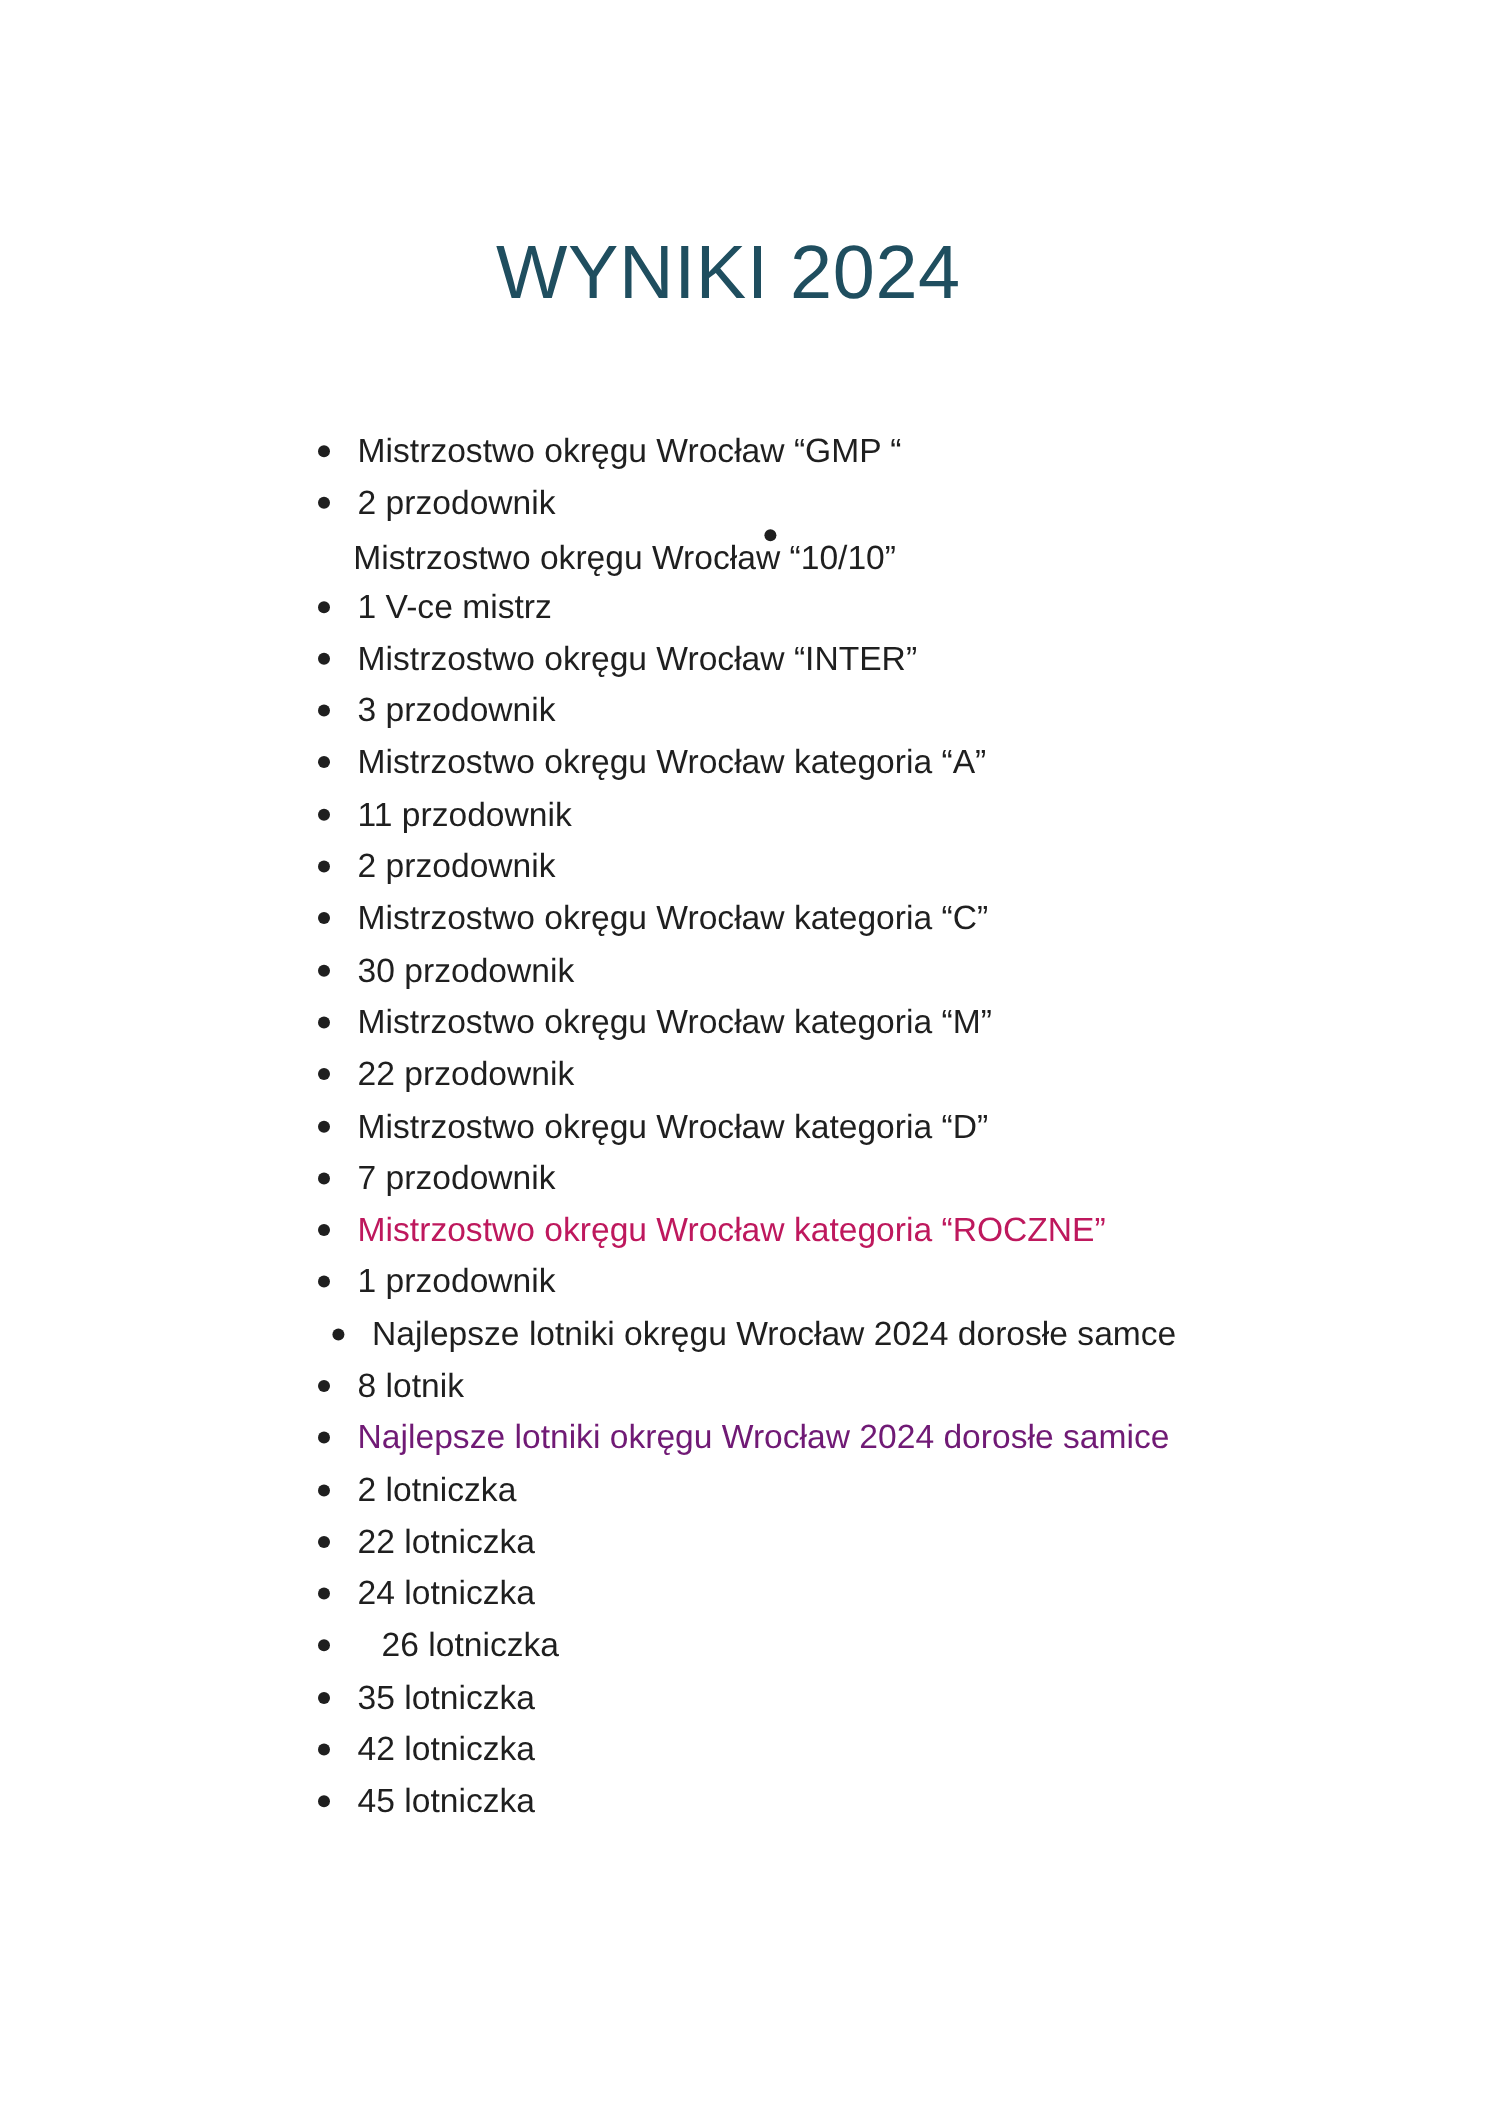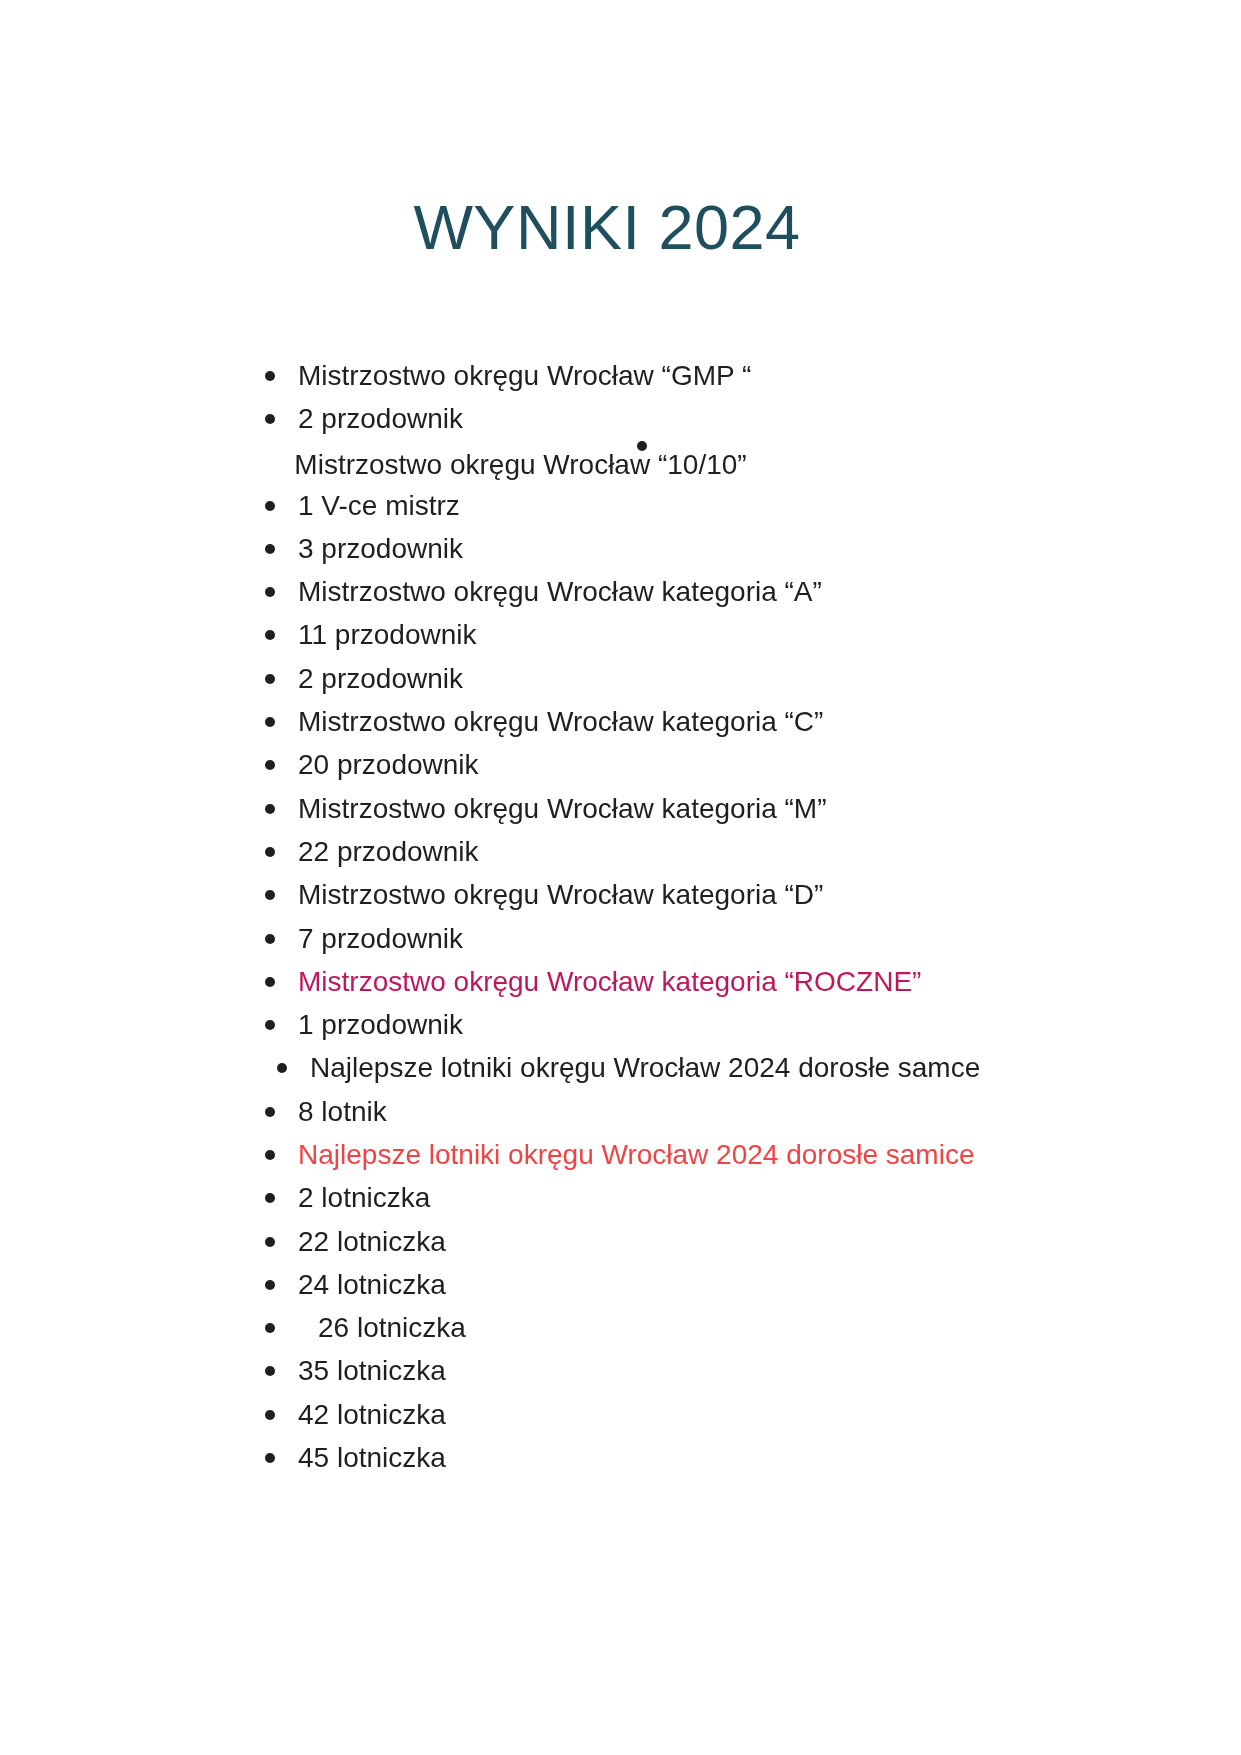--- a/index.html
+++ b/index.html
@@ -61,35 +61,36 @@
 </head>
 <body>
 
 <div class="page">
   <h1 class="title" style="color: rgb(31, 78, 95);">WYNIKI 2024</h1>
   <ul class="results-list">
       <li class="list-item" style="color: rgb(31, 31, 31);"><span class="bullet" style="background: rgb(31, 31, 31);"></span><span class="item-text">Mistrzostwo okręgu Wrocław “GMP “</span></li>
       <li class="list-item" style="color: rgb(31, 31, 31);"><span class="bullet" style="background: rgb(31, 31, 31);"></span><span class="item-text">2 przodownik</span></li>
       <li class="list-item" style="color: rgb(31, 31, 31); flex-direction: column;"><span class="bullet" style="background: rgb(31, 31, 31);"></span><span class="item-text">Mistrzostwo okręgu Wrocław “10/10”</span></li>
       <li class="list-item" style="color: rgb(31, 31, 31);"><span class="bullet" style="background: rgb(31, 31, 31);"></span><span class="item-text">1 V-ce mistrz</span></li>
+      <li class="list-item" style="color: rgb(31, 31, 31);"><span class="bullet" style="background: rgb(31, 31, 31);"></span><span class="item-text">Mistrzostwo okręgu Wrocław “INTER”</span></li>
       <li class="list-item" style="color: rgb(31, 31, 31);"><span class="bullet" style="background: rgb(31, 31, 31);"></span><span class="item-text">3 przodownik</span></li>
       <li class="list-item" style="color: rgb(31, 31, 31);"><span class="bullet" style="background: rgb(31, 31, 31);"></span><span class="item-text">Mistrzostwo okręgu Wrocław kategoria “A”</span></li>
       <li class="list-item" style="color: rgb(31, 31, 31);"><span class="bullet" style="background: rgb(31, 31, 31);"></span><span class="item-text">11 przodownik</span></li>
       <li class="list-item" style="color: rgb(31, 31, 31);"><span class="bullet" style="background: rgb(31, 31, 31);"></span><span class="item-text">2 przodownik</span></li>
       <li class="list-item" style="color: rgb(31, 31, 31);"><span class="bullet" style="background: rgb(31, 31, 31);"></span><span class="item-text">Mistrzostwo okręgu Wrocław kategoria “C”</span></li>
-      <li class="list-item" style="color: rgb(31, 31, 31);"><span class="bullet" style="background: rgb(31, 31, 31);"></span><span class="item-text">20 przodownik</span></li>
+      <li class="list-item" style="color: rgb(31, 31, 31);"><span class="bullet" style="background: rgb(31, 31, 31);"></span><span class="item-text">30 przodownik</span></li>
       <li class="list-item" style="color: rgb(31, 31, 31);"><span class="bullet" style="background: rgb(31, 31, 31);"></span><span class="item-text">Mistrzostwo okręgu Wrocław kategoria “M”</span></li>
       <li class="list-item" style="color: rgb(31, 31, 31);"><span class="bullet" style="background: rgb(31, 31, 31);"></span><span class="item-text">22 przodownik</span></li>
       <li class="list-item" style="color: rgb(31, 31, 31);"><span class="bullet" style="background: rgb(31, 31, 31);"></span><span class="item-text">Mistrzostwo okręgu Wrocław kategoria “D”</span></li>
       <li class="list-item" style="color: rgb(31, 31, 31);"><span class="bullet" style="background: rgb(31, 31, 31);"></span><span class="item-text">7 przodownik</span></li>
       <li class="list-item" style="color: #be185d;"><span class="bullet" style="background: rgb(31, 31, 31);"></span><span class="item-text">Mistrzostwo okręgu Wrocław kategoria “ROCZNE”</span></li>
       <li class="list-item" style="color: rgb(31, 31, 31);"><span class="bullet" style="background: rgb(31, 31, 31);"></span><span class="item-text">1 przodownik</span></li>
       <li class="list-item" style="color: rgb(31, 31, 31); padding-left: 12px;"><span class="bullet" style="background: rgb(31, 31, 31);"></span><span class="item-text">Najlepsze lotniki okręgu Wrocław 2024 dorosłe samce</span></li>
       <li class="list-item" style="color: rgb(31, 31, 31);"><span class="bullet" style="background: rgb(31, 31, 31);"></span><span class="item-text">8 lotnik</span></li>
-      <li class="list-item" style="color: #ef4444;"><span class="bullet" style="background: rgb(31, 31, 31);"></span><span class="item-text">Najlepsze lotniki okręgu Wrocław 2024 dorosłe samice</span></li>
+      <li class="list-item" style="color: #701a75;"><span class="bullet" style="background: rgb(31, 31, 31);"></span><span class="item-text">Najlepsze lotniki okręgu Wrocław 2024 dorosłe samice</span></li>
       <li class="list-item" style="color: rgb(31, 31, 31);"><span class="bullet" style="background: rgb(31, 31, 31);"></span><span class="item-text">2 lotniczka</span></li>
       <li class="list-item" style="color: rgb(31, 31, 31);"><span class="bullet" style="background: rgb(31, 31, 31);"></span><span class="item-text">22 lotniczka</span></li>
       <li class="list-item" style="color: rgb(31, 31, 31);"><span class="bullet" style="background: rgb(31, 31, 31);"></span><span class="item-text">24 lotniczka</span></li>
       <li class="list-item" style="color: rgb(31, 31, 31); gap: 20px;"><span class="bullet" style="background: rgb(31, 31, 31);"></span><span class="item-text">26 lotniczka</span></li>
       <li class="list-item" style="color: rgb(31, 31, 31);"><span class="bullet" style="background: rgb(31, 31, 31);"></span><span class="item-text">35 lotniczka</span></li>
       <li class="list-item" style="color: rgb(31, 31, 31); align-items: center;"><span class="bullet" style="background: rgb(31, 31, 31);"></span><span class="item-text">42 lotniczka</span></li>
       <li class="list-item" style="color: rgb(31, 31, 31);"><span class="bullet" style="background: rgb(31, 31, 31);"></span><span class="item-text">45 lotniczka</span></li>
     </ul>
 </div>
 

